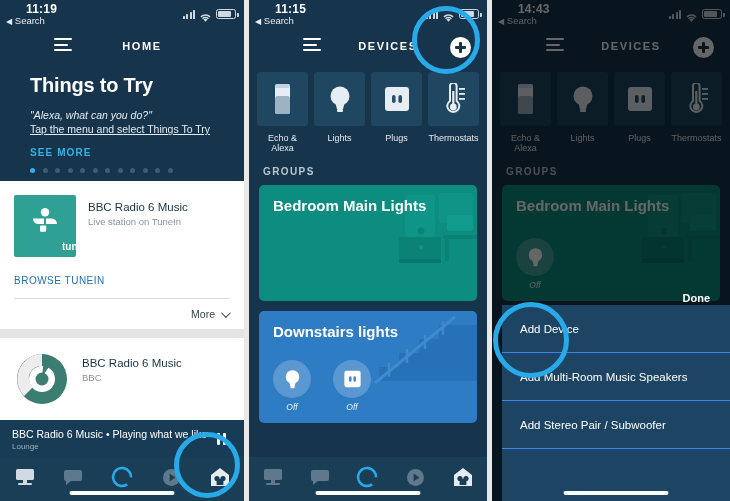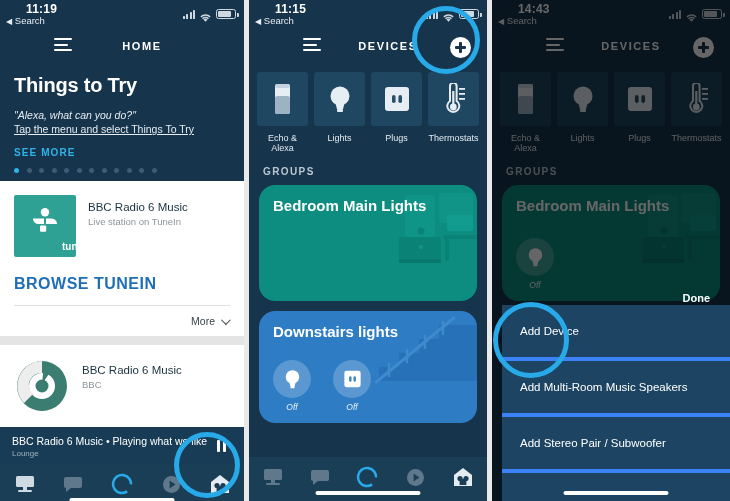--- a/index.html
+++ b/index.html
@@ -52,21 +52,21 @@
   }
   .plusbtn {
     position:absolute; right:16px; top:7px;
     width:21px;height:21px;border-radius:50%;background:#fff;
     display:flex;align-items:center;justify-content:center;
   }
   .plusbtn::before{content:"";position:absolute;width:11px;height:2.4px;background:#16344b;border-radius:1px;}
   .plusbtn::after{content:"";position:absolute;height:11px;width:2.4px;background:#16344b;border-radius:1px;}
 
   
-  .hero { padding:10px 14px 0 14px; color:#fff; }
+  .hero { padding:10px 14px 0 30px; color:#fff; }
   .hero h1 { font-size:20px; font-weight:bold; letter-spacing:-.2px; margin-bottom:12px;}
   .hero .q { font-size:10.5px; font-style:italic; color:#e5ecf2; margin-bottom:2px;}
   .hero .sub { font-size:10.5px; color:#e5ecf2;text-decoration:underline; }
   .seemore { margin-top:12px; font-size:10px; font-weight:bold; letter-spacing:1.1px; color:#31b3e8;}
   .dots { display:flex; gap:7.5px; margin-top:10px; padding-bottom:8px;}
   .dots i { width:5px;height:5px;border-radius:50%;background:#3e5c74;display:block;}
   .dots i.on { background:#31b3e8; }
 
   
   .lightbody { background:#ededed; }
@@ -76,21 +76,21 @@
   .row { display:flex; align-items:flex-start; }
   .tunelogo {
     width:62px;height:62px;background:#2fa094;border-radius:2px;position:relative;flex:none;
   }
   .tunelogo .mark{position:absolute;left:50%;top:13px;transform:translateX(-50%);width:28px;height:26px;}
   .tunelogo .txt{position:absolute;left:0;right:0;bottom:5px;text-align:center;font-size:10px;color:#fff;margin-left:48px;}
   .tunelogo .txt b{font-weight:bold;}
   .meta { margin-left:12px; padding-top:6px;}
   .meta .t { font-size:11.5px; color:#18333f; }
   .meta .s { font-size:9.5px; color:#8b9499; margin-top:3px;}
-  .browse { font-size:16px; font-weight:700; color:#1f6fb8; letter-spacing:.5px; padding:18px 0 12px 0;}
+  .browse { font-size:10px; font-weight:400; color:#1f6fb8; letter-spacing:.5px; padding:18px 0 12px 0;}
   .divider { height:1px; background:#dedede; }
   .morerow { display:flex; justify-content:flex-end; align-items:center; gap:6px; padding:9px 2px 9px 0; }
   .morerow span { font-size:10.5px; color:#39444a;}
   .chev { width:7px;height:7px;border-right:1.6px solid #39444a;border-bottom:1.6px solid #39444a;transform:rotate(45deg) translateY(-2px);}
   .gapstrip { height:9px; background:#e4e4e4; }
   .card2 { background:#fff; padding:13px 14px; }
   .bbclogo { width:56px;height:56px;flex:none;}
   .nowplaying { background:#183c56; padding:8px 12px 6px 12px; position:relative;}
   .nowplaying .np1{font-size:10.5px;color:#fff;}
   .nowplaying .np2{font-size:8px;color:#9fb0bd;margin-top:2px;}
@@ -102,35 +102,35 @@
   .homebar { position:absolute; left:50%; bottom:6px; transform:translateX(-50%); width:105px;height:4px;background:#fff;border-radius:2px;}
 
   
   .devgrid { display:flex; gap:6px; padding:8px 8px 0 8px; }
   .devcell { flex:1; }
   .devtile { height:54px;background:#1f4762;border-radius:3px;display:flex;align-items:center;justify-content:center;}
   .devlabel { text-align:center;font-size:9px;color:#e4eaef;margin-top:7px;}
   .sectionlabel { font-size:10px;font-weight:bold;letter-spacing:1.4px;color:#b9c6d0;padding:13px 14px 8px 14px;}
 
   
-  .gcard { margin:0 10px 10px 10px;border-radius:16px;position:relative;overflow:hidden;}
+  .gcard { margin:0 10px 10px 10px;border-radius:5px;position:relative;overflow:hidden;}
   .gcard .gtitle{font-size:15px;font-weight:bold;color:#fff;padding:12px 0 0 14px;position:relative;z-index:3;}
   .gteal{background:#0c8d80;height:116px;}
   .gblue{background:#2d7cc4;height:112px;}
   .gcontrols{position:absolute;bottom:11px;left:14px;display:flex;gap:22px;z-index:3;}
   .ctrl{text-align:center;}
   .ctrlcircle{width:38px;height:38px;border-radius:50%;background:rgba(255,255,255,.22);display:flex;align-items:center;justify-content:center;}
   .ctrllabel{font-size:8.5px;color:#e8f2f7;margin-top:4px;font-style:italic;}
   .artwork{position:absolute;right:0;top:0;bottom:0;width:118px;z-index:1;opacity:.55;}
 
   
   .dimmer{position:absolute;inset:0;background:rgba(0,0,0,.60);z-index:20;}
   .donebar{position:absolute;right:20px;top:292px;z-index:22;font-size:11px;font-weight:bold;color:#fff;}
   .sheet{position:absolute;left:10px;right:0;bottom:0;top:305px;background:#1d4563;z-index:21;}
-  .sheetitem{height:56px;display:flex;align-items:center;padding-left:18px;font-size:11.5px;color:#fff;border-bottom:4px solid #3b82f6;}
+  .sheetitem{height:48px;display:flex;align-items:center;padding-left:18px;font-size:11.5px;color:#fff;border-bottom:1px solid #3b82f6;}
   .sheetitem:last-child{border-bottom:none;}
   .sheethome{position:absolute;left:50%;bottom:6px;transform:translateX(-50%);width:105px;height:4px;background:#fff;border-radius:2px;}
 
   
   .annot{position:absolute;border:5px solid #28a9e8;border-radius:50%;z-index:60;pointer-events:none;}
 </style>
 </head>
 <body>
 
 <div class="stage">

